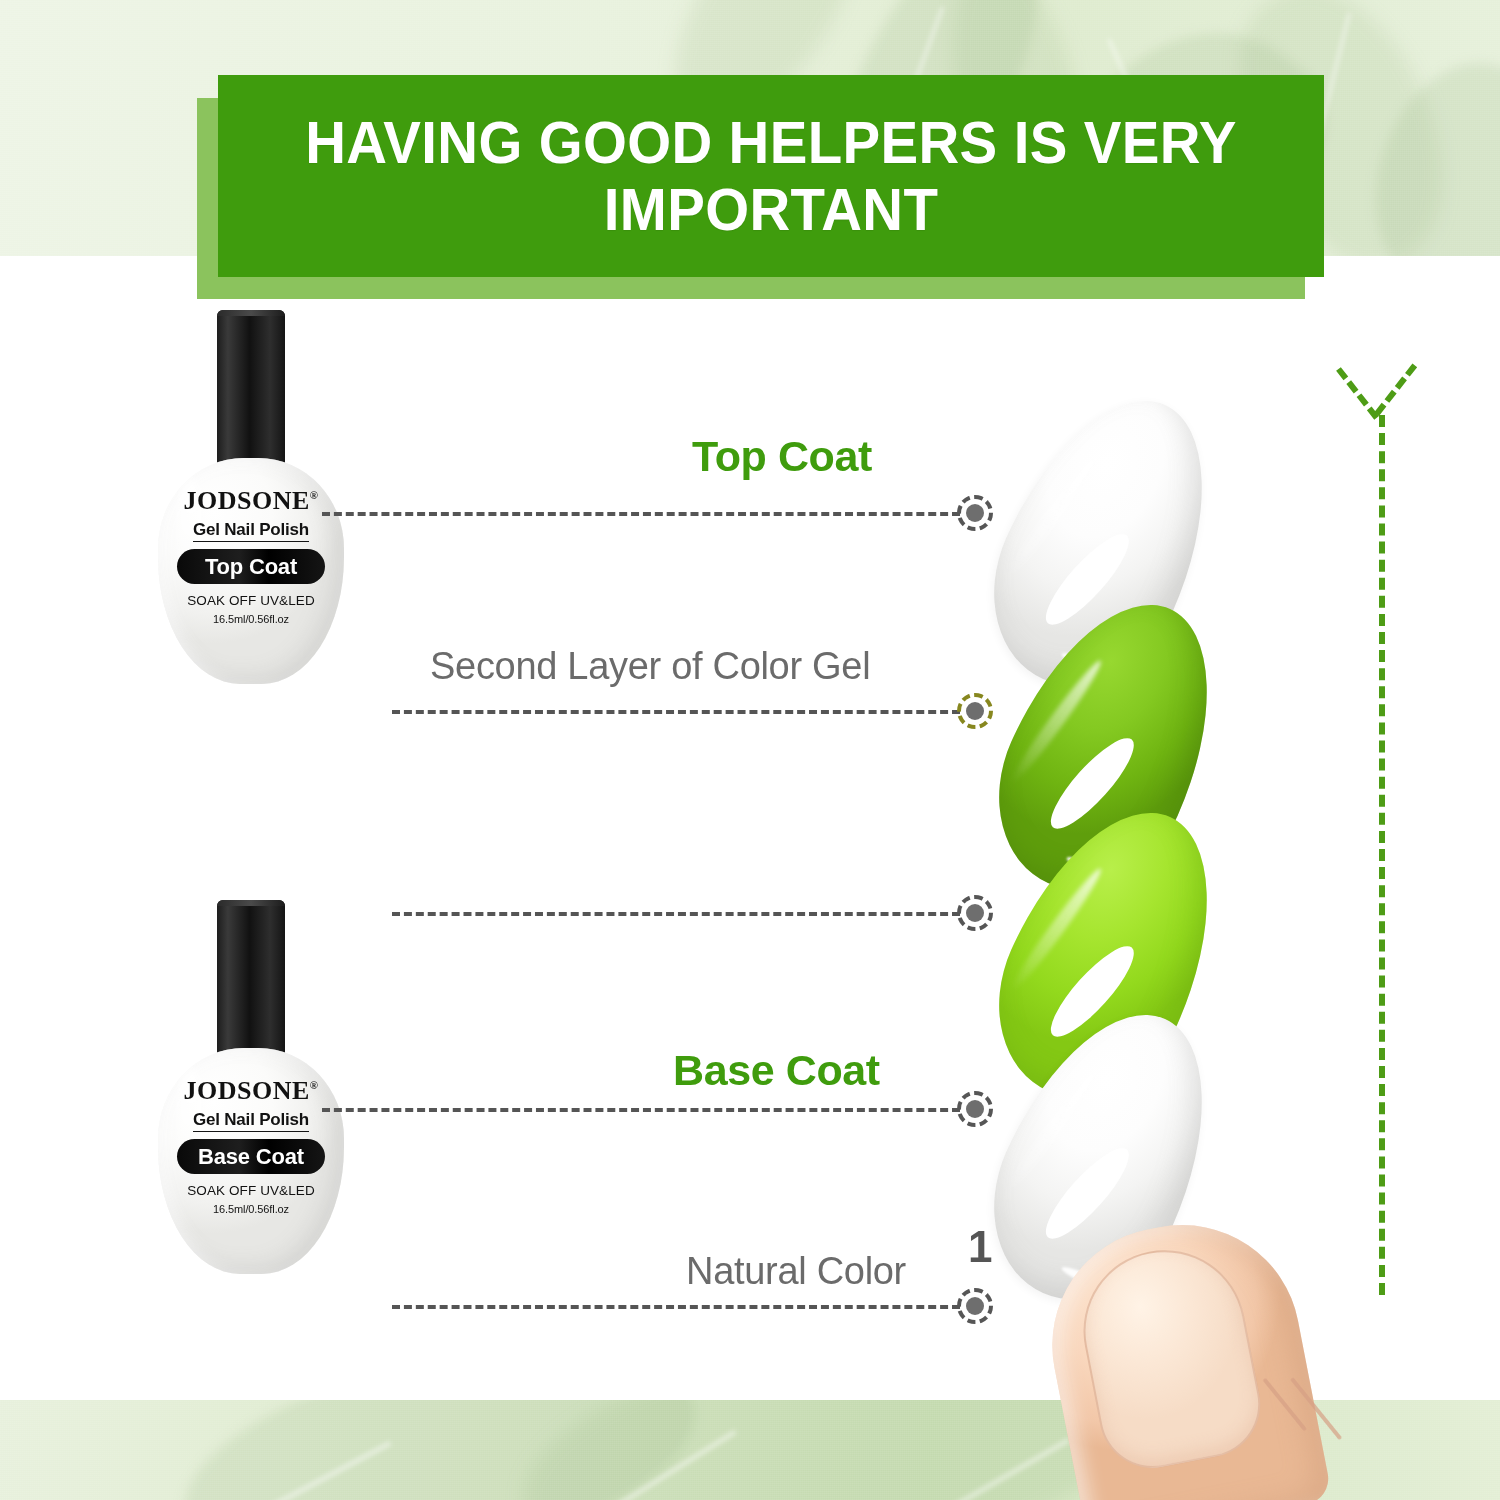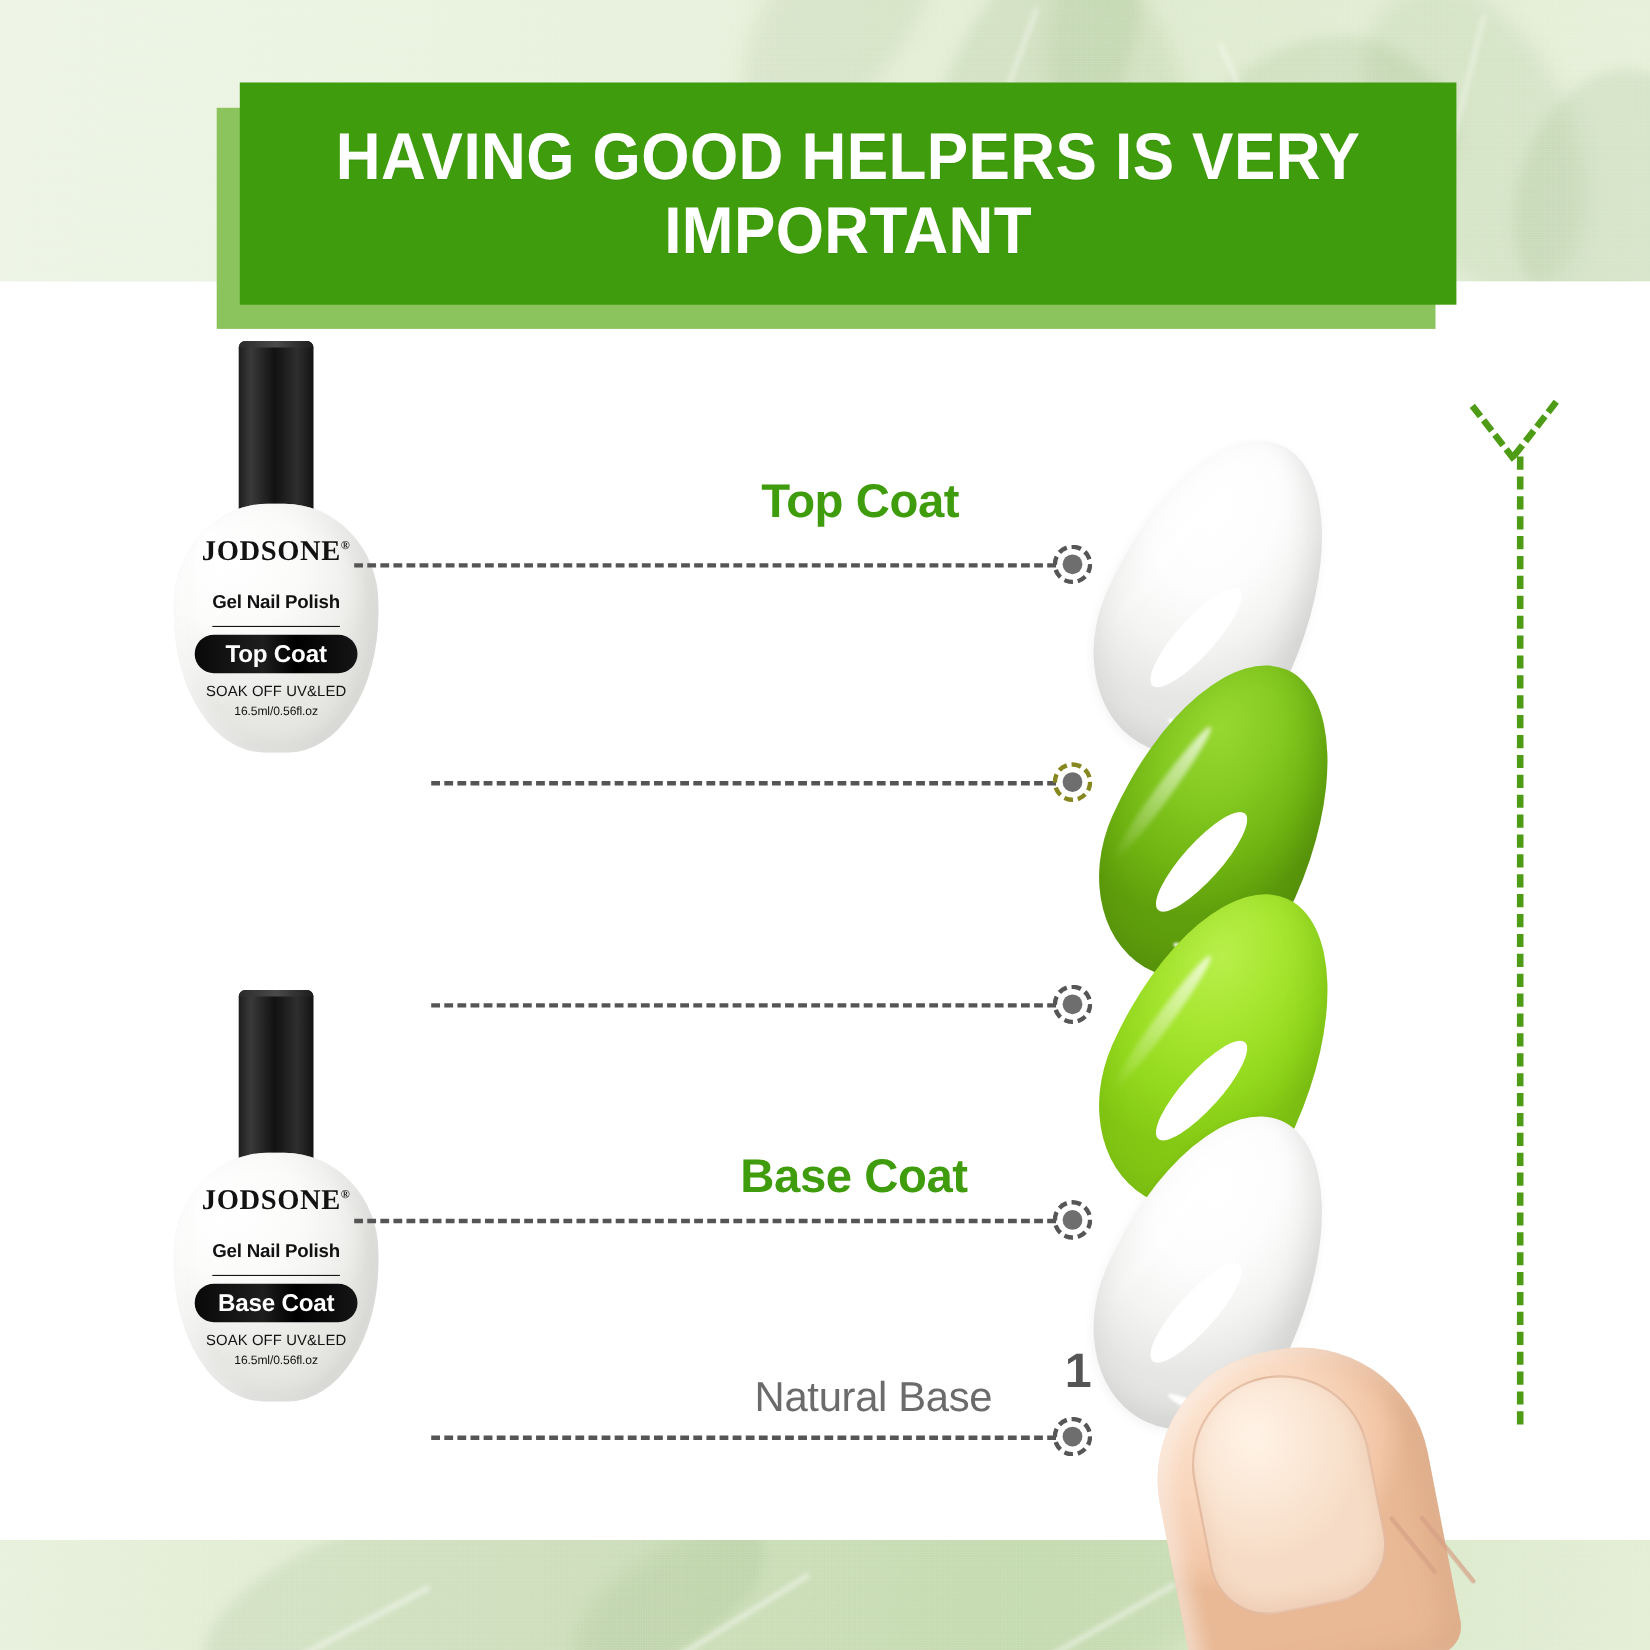--- a/index.html
+++ b/index.html
@@ -113,25 +113,25 @@
   }
   .brand{
     font-family:"Liberation Serif", serif;
     font-weight:bold; font-size:26px; letter-spacing:.5px;
     position:relative; display:inline-block;
   }
   .brand .reg{
     font-size:11px; vertical-align:super; font-weight:bold;
   }
   .sub{
-    margin-top:22px;
+    margin-top:4px;
     font-size:17px; font-weight:bold;
     display:inline-block;
     border-bottom:1.6px solid #141414;
-    padding-bottom:11px;
+    padding-bottom:1px;
     letter-spacing:-.2px;
   }
   .pill{
     margin:7px auto 0;
     width:148px; height:35px;
     background:linear-gradient(90deg,#090909 0%,#1e1e1e 42%,#000000 62%,#151515 100%);
     border-radius:18px;
     display:flex; align-items:center; justify-content:center;
   }
   .pill span{
@@ -358,40 +358,41 @@
     <div class="crease" style="left:210px; top:206px; width:78px; transform:rotate(62deg);"></div>
   </div>
 
   <div class="lbl strong" style="left:692px; top:432px;">Top Coat</div>
   <div class="dline" style="left:322px; top:512px; width:638px;"></div>
   <div class="marker" style="left:957px; top:495px;">
     <div class="ring"></div>
       <div class="dot"></div>
   </div>
 
+  <div class="lbl plain" style="left:430px; top:645px;">Second Layer of Color Gel</div>
   <div class="dline" style="left:392px; top:710px; width:568px;"></div>
   <div class="marker olive" style="left:957px; top:693px;">
     <div class="ring"></div>
       <div class="dot"></div>
   </div>
 
   <div class="dline" style="left:392px; top:912px; width:568px;"></div>
   <div class="marker" style="left:957px; top:895px;">
     <div class="ring"></div>
       <div class="dot"></div>
   </div>
 
   <div class="lbl strong" style="left:673px; top:1046px;">Base Coat</div>
   <div class="dline" style="left:322px; top:1108px; width:638px;"></div>
   <div class="marker" style="left:957px; top:1091px;">
     <div class="ring"></div>
       <div class="dot"></div>
   </div>
 
-  <div class="lbl plain" style="left:686px; top:1250px;">Natural Base</div>
+  <div class="lbl plain" style="left:686px; top:1250px;">Natural Color</div>
   <div class="step-num" style="left:968px; top:1222px;">1</div>
   <div class="dline" style="left:392px; top:1305px; width:568px;"></div>
   <div class="marker" style="left:957px; top:1288px;">
     <div class="ring"></div>
       <div class="dot"></div>
   </div>
 
   <div>
     <div class="arrow-shaft" style="left:1379px; top:415px;"></div>
     <div class="arrow-head" style="left:1379px; top:416px; transform:rotate(-142deg);"></div>

